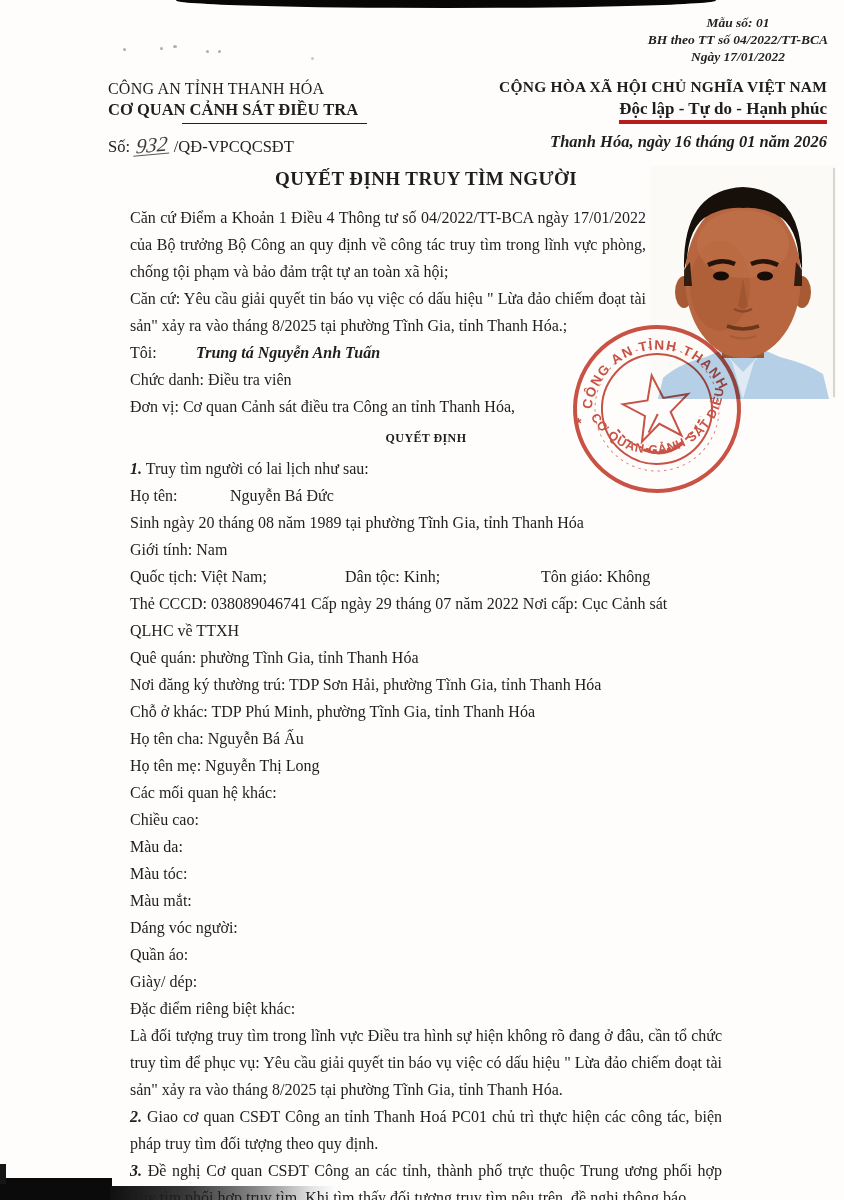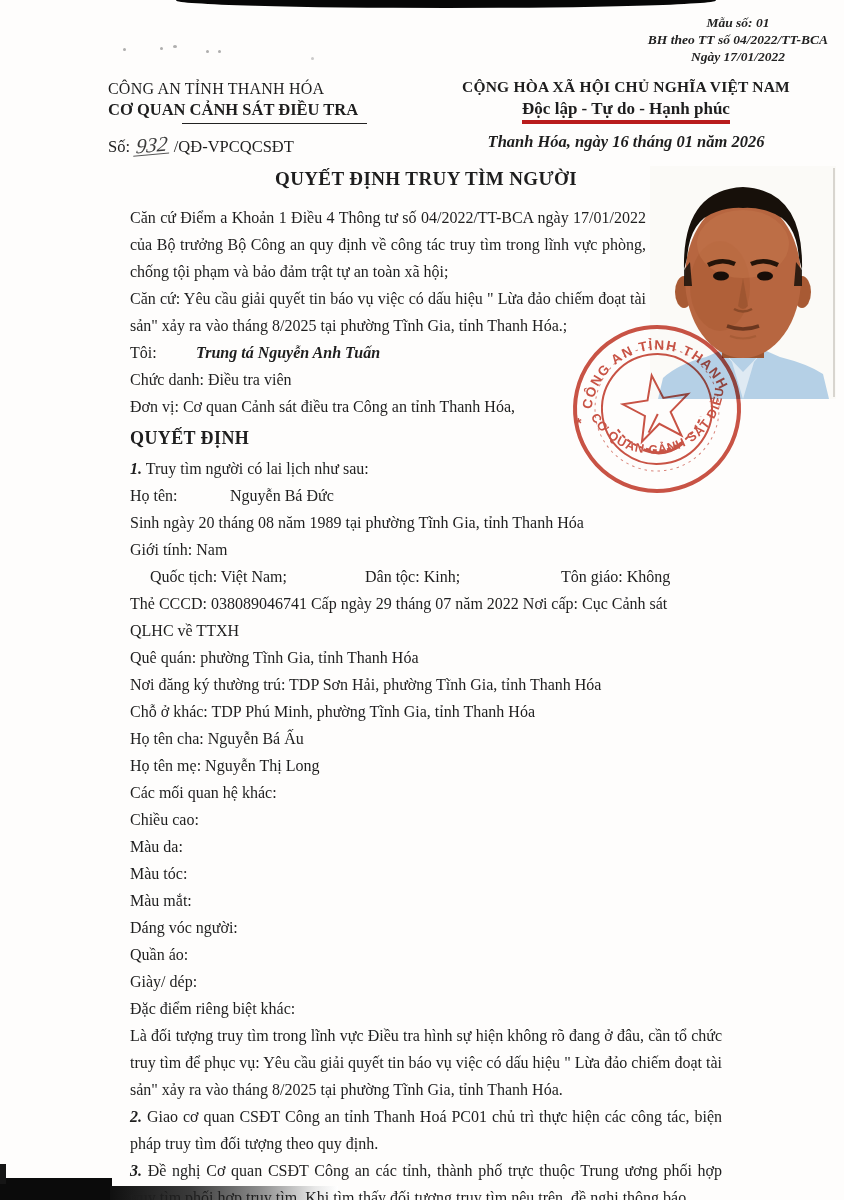--- a/index.html
+++ b/index.html
@@ -22,35 +22,35 @@
   .form-meta{position:absolute;left:614px;top:14px;width:248px;text-align:center;
     font-size:13.5px;font-weight:bold;font-style:italic;line-height:17px;color:#222;}
   
   .hdr-left{position:absolute;left:108px;top:80px;width:332px;}
   .hdr-left .l1{font-size:16px;letter-spacing:.2px;}
   .hdr-left .l2{font-size:16.5px;font-weight:bold;margin-top:2px;}
   .hdr-left .rule{width:185px;border-top:1.6px solid #222;margin:3px auto 0;}
   .so-line{margin-top:12px;font-size:16.5px;}
   .hand-num{display:inline-block;font-style:italic;font-size:21px;color:#3a3a3a;
     transform:rotate(-5deg) skewX(-10deg);border-bottom:1.5px solid #555;padding:0 2px;line-height:18px;}
-  .hdr-right{position:absolute;left:425px;top:78px;width:402px;text-align:center;}
+  .hdr-right{position:absolute;left:425px;top:78px;width:402px;text-align:right;}
   .hdr-right .m1{font-size:15.5px;font-weight:bold;letter-spacing:.2px;}
   .hdr-right .m2{display:inline-block;font-size:17px;font-weight:bold;margin-top:3px;
     border-bottom:4px solid #b91c1c;padding-bottom:1px;}
   .hdr-right .pd{margin-top:8px;font-size:16.5px;font-weight:bold;font-style:italic;}
   
   .doc{position:absolute;left:130px;top:166px;width:592px;font-size:16px;line-height:27px;text-align:justify;}
   .doc-title{font-size:19px;font-weight:bold;text-align:center;letter-spacing:.4px;margin:0 0 12px 0;line-height:26px;}
   .photo-spacer{float:right;width:76px;height:200px;}
   .p{margin:0;}
   .lbl-toi{display:inline-block;width:66px;}
   .bold{font-weight:bold;font-style:italic;}
-  .h2{font-size:18px;font-weight:bold;letter-spacing:.4px;margin:5px 0 3px 0;}
+  .h2{font-size:12px;font-weight:bold;text-align:center;letter-spacing:.4px;margin:5px 0 3px 0;}
   .lbl-hoten{display:inline-block;width:100px;}
-  .col-a{display:inline-block;width:215px;margin-left:20px;}
+  .col-a{display:inline-block;width:215px;}
   .col-b{display:inline-block;width:196px;}
   
   .photo{position:absolute;left:650px;top:166px;width:186px;height:233px;}
   
   .stamp{position:absolute;left:567px;top:319px;width:180px;height:180px;
     transform:rotate(-9deg);mix-blend-mode:multiply;opacity:.85;}
 </style>
 </head>
 <body>
 

